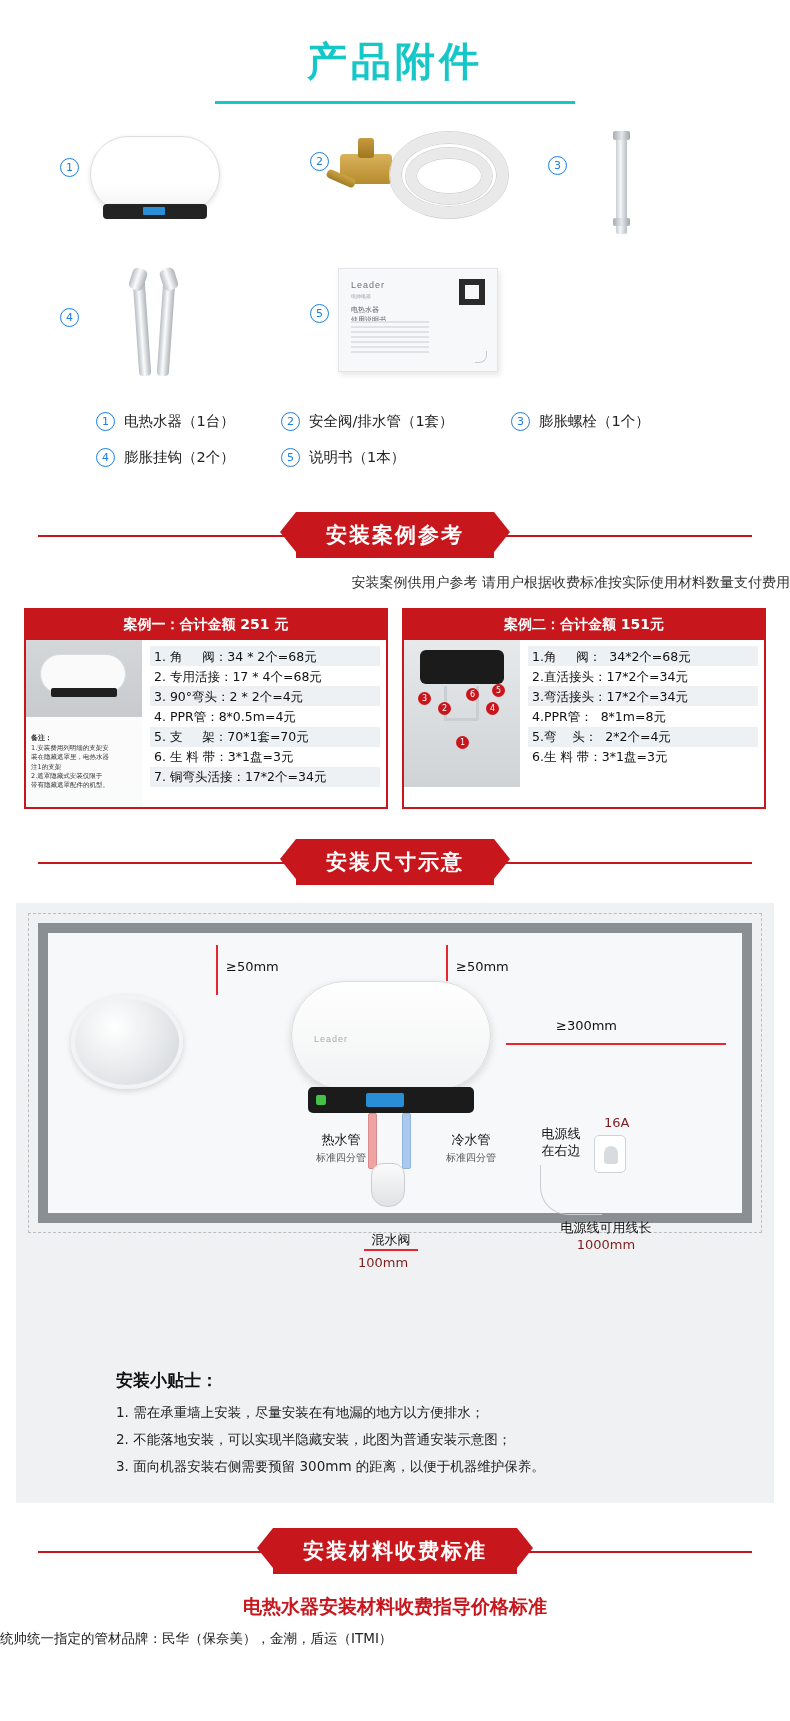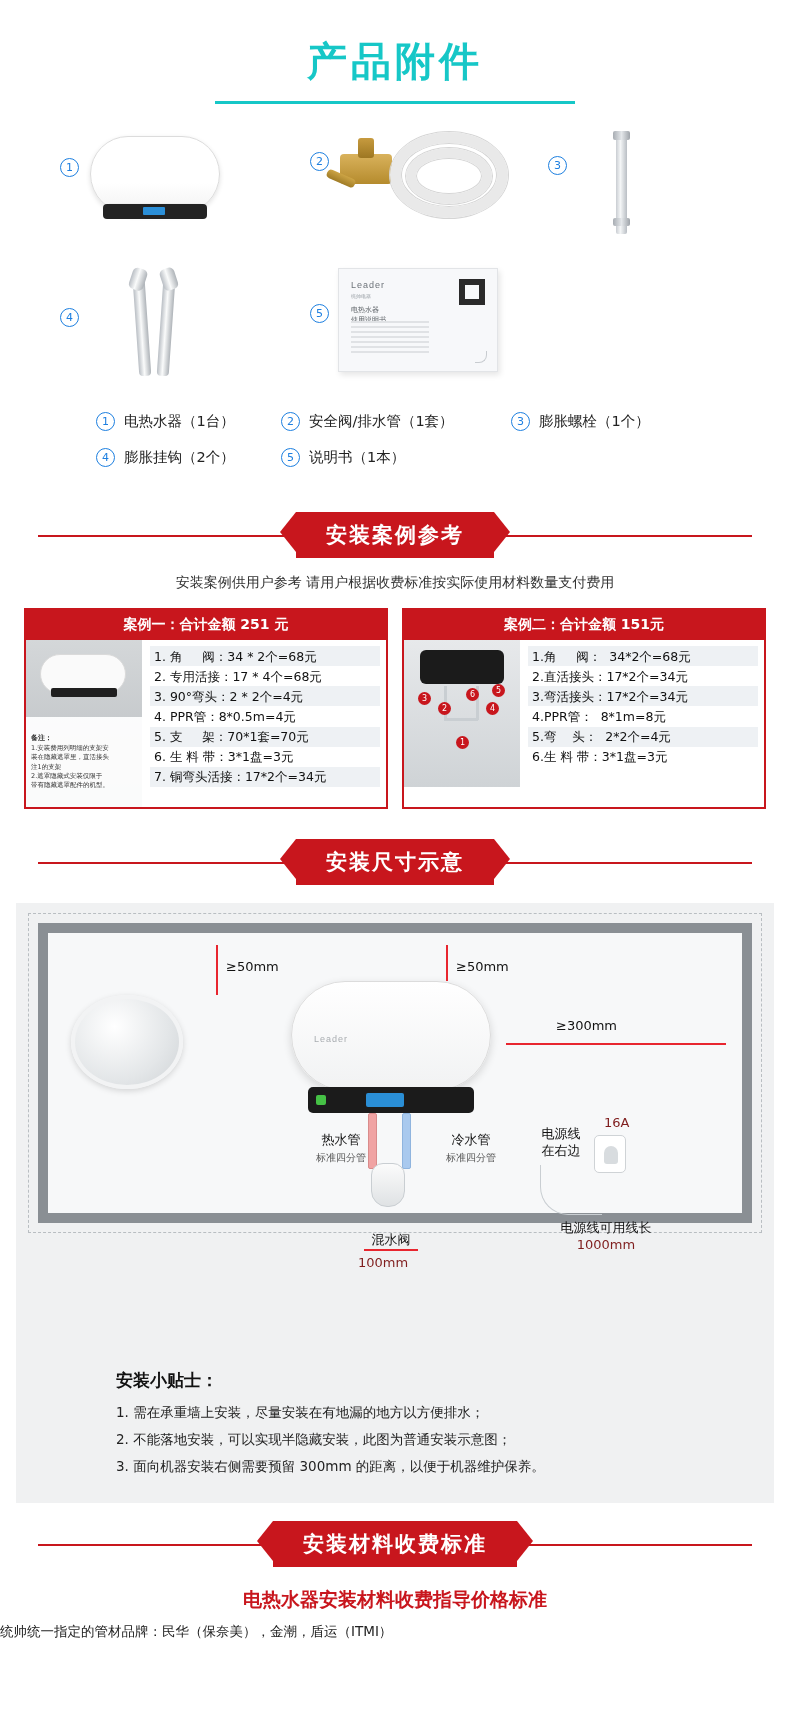--- a/index.html
+++ b/index.html
@@ -200,21 +200,21 @@
     position: absolute; top: 0; width: 0; height: 0;
     border-top: 20px solid transparent;
     border-bottom: 20px solid transparent;
   }
   .ribbon::before { left: -16px; border-right: 16px solid #c8161d; }
   .ribbon::after  { right: -16px; border-left: 16px solid #c8161d; }
 
   
   .sec2 { padding-top: 28px; }
   .sec2-desc {
-    text-align: center; font-size: 14px; color: #333;
+    text-align: right; font-size: 14px; color: #333;
     margin: 16px 0 16px 0;
     font-family: "DejaVu Sans", sans-serif;
   }
   .cases { display: flex; gap: 14px; padding: 0 24px; }
   .case {
     flex: 1; border: 2px solid #c8161d; background: #fff;
   }
   .case-head {
     background: #c8161d; color: #fff;
     text-align: center; font-size: 14px; font-weight: bold;
@@ -376,21 +376,21 @@
   .tips h4 {
     margin: 18px 0 12px 0; font-size: 17px; color: #111;
     font-family: "DejaVu Sans", sans-serif;
   }
   .tips p {
     margin: 0 0 9px 0; font-size: 13.5px; color: #222;
     font-family: "DejaVu Sans", sans-serif;
   }
 
   
-  .sec4 { padding-top: 18px; padding-bottom: 10px; }
+  .sec4 { padding-top: 25px; padding-bottom: 10px; }
   .sec4 .h1 {
     text-align: center; font-size: 19px; font-weight: bold;
     color: #c8161d; margin: 20px 0 10px 0;
     font-family: "DejaVu Sans", sans-serif;
   }
   .sec4 .h2 {
     font-size: 13.5px; color: #222;
     font-family: "DejaVu Sans", sans-serif;
     padding-bottom: 8px;
   }
@@ -503,21 +503,21 @@
       <div class="case">
         <div class="case-head">案例一：合计金额 251 元</div>
         <div class="case-body">
           <div class="case-photo">
             <div class="mini-heater">
               <div class="mp"></div>
             </div>
             <div class="note">
               <b>备注：</b><br>
               <span>1.安装费用列明细的支架安</span><br>
-              <span>装在隐藏遮罩里，直活接头</span><br>
+              <span>装在隐藏遮罩里，电热水器</span><br>
               <span>注1的支架</span><br>
               <span>2.遮罩隐藏式安装仅限于</span><br>
               <span>带有隐藏遮罩配件的机型。</span>
             </div>
           </div>
           <div class="case-list">
             <div class="row">1. 角     阀：34 * 2个=68元</div>
             <div class="row">2. 专用活接：17 * 4个=68元</div>
             <div class="row">3. 90°弯头：2 * 2个=4元</div>
             <div class="row">4. PPR管：8*0.5m=4元</div>

